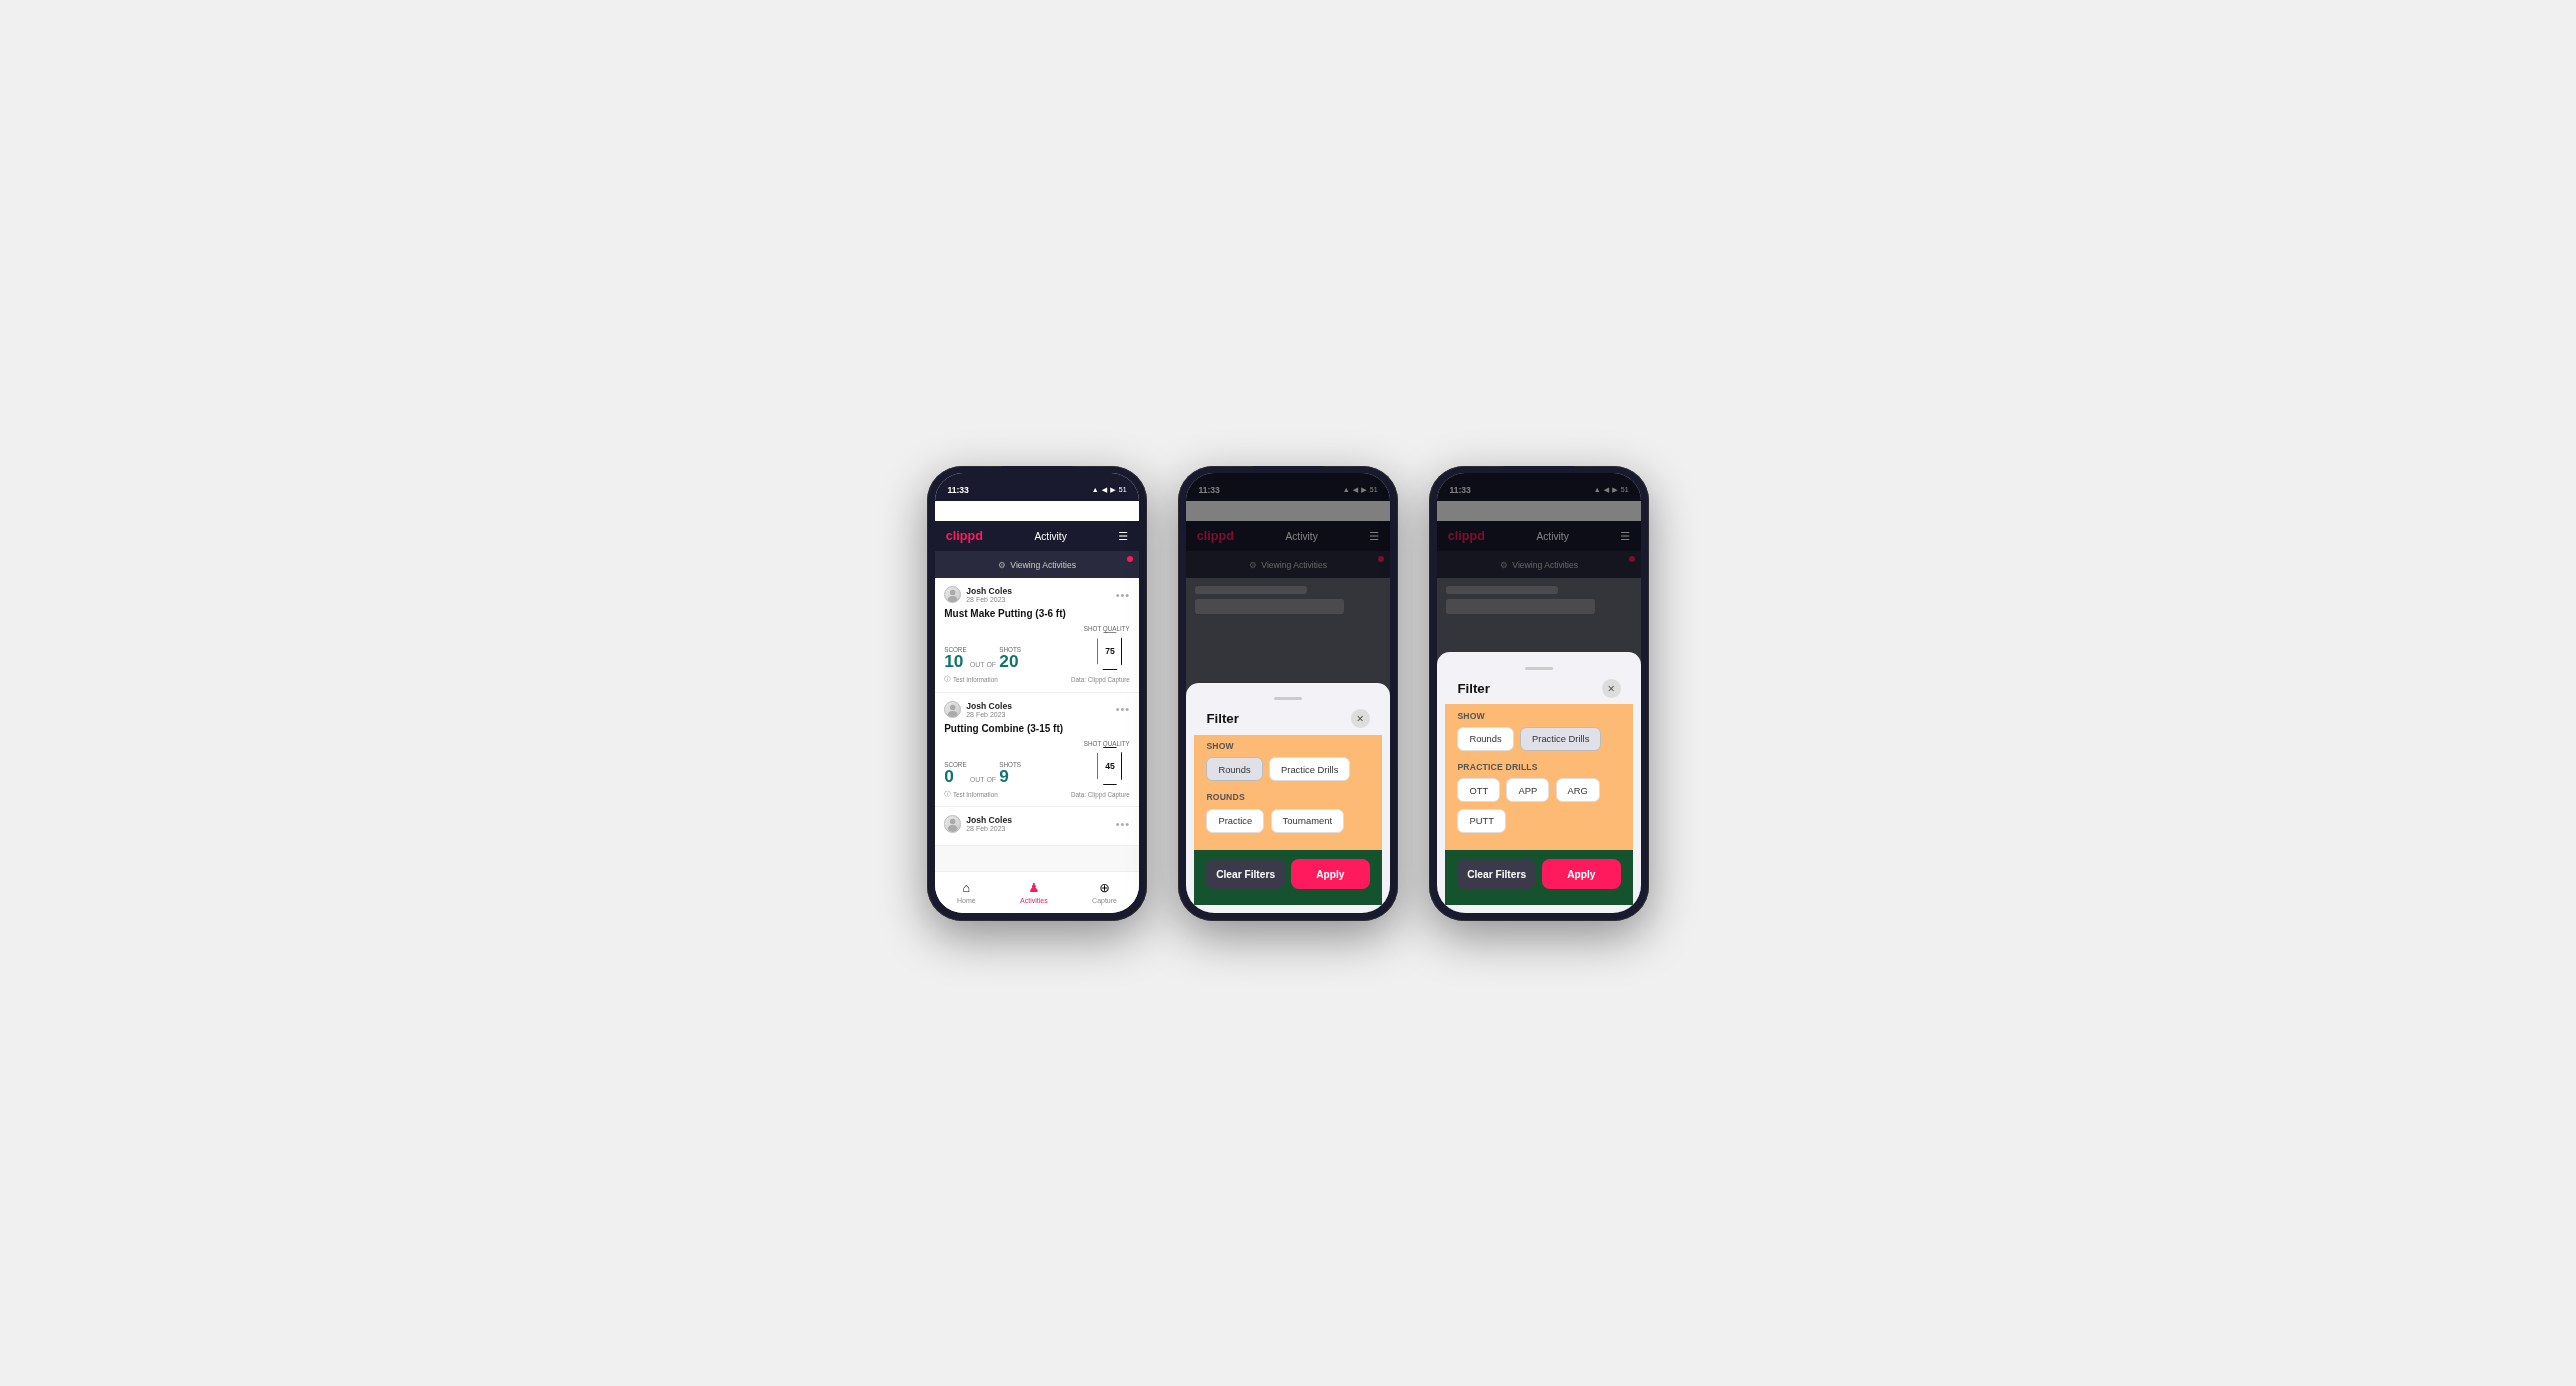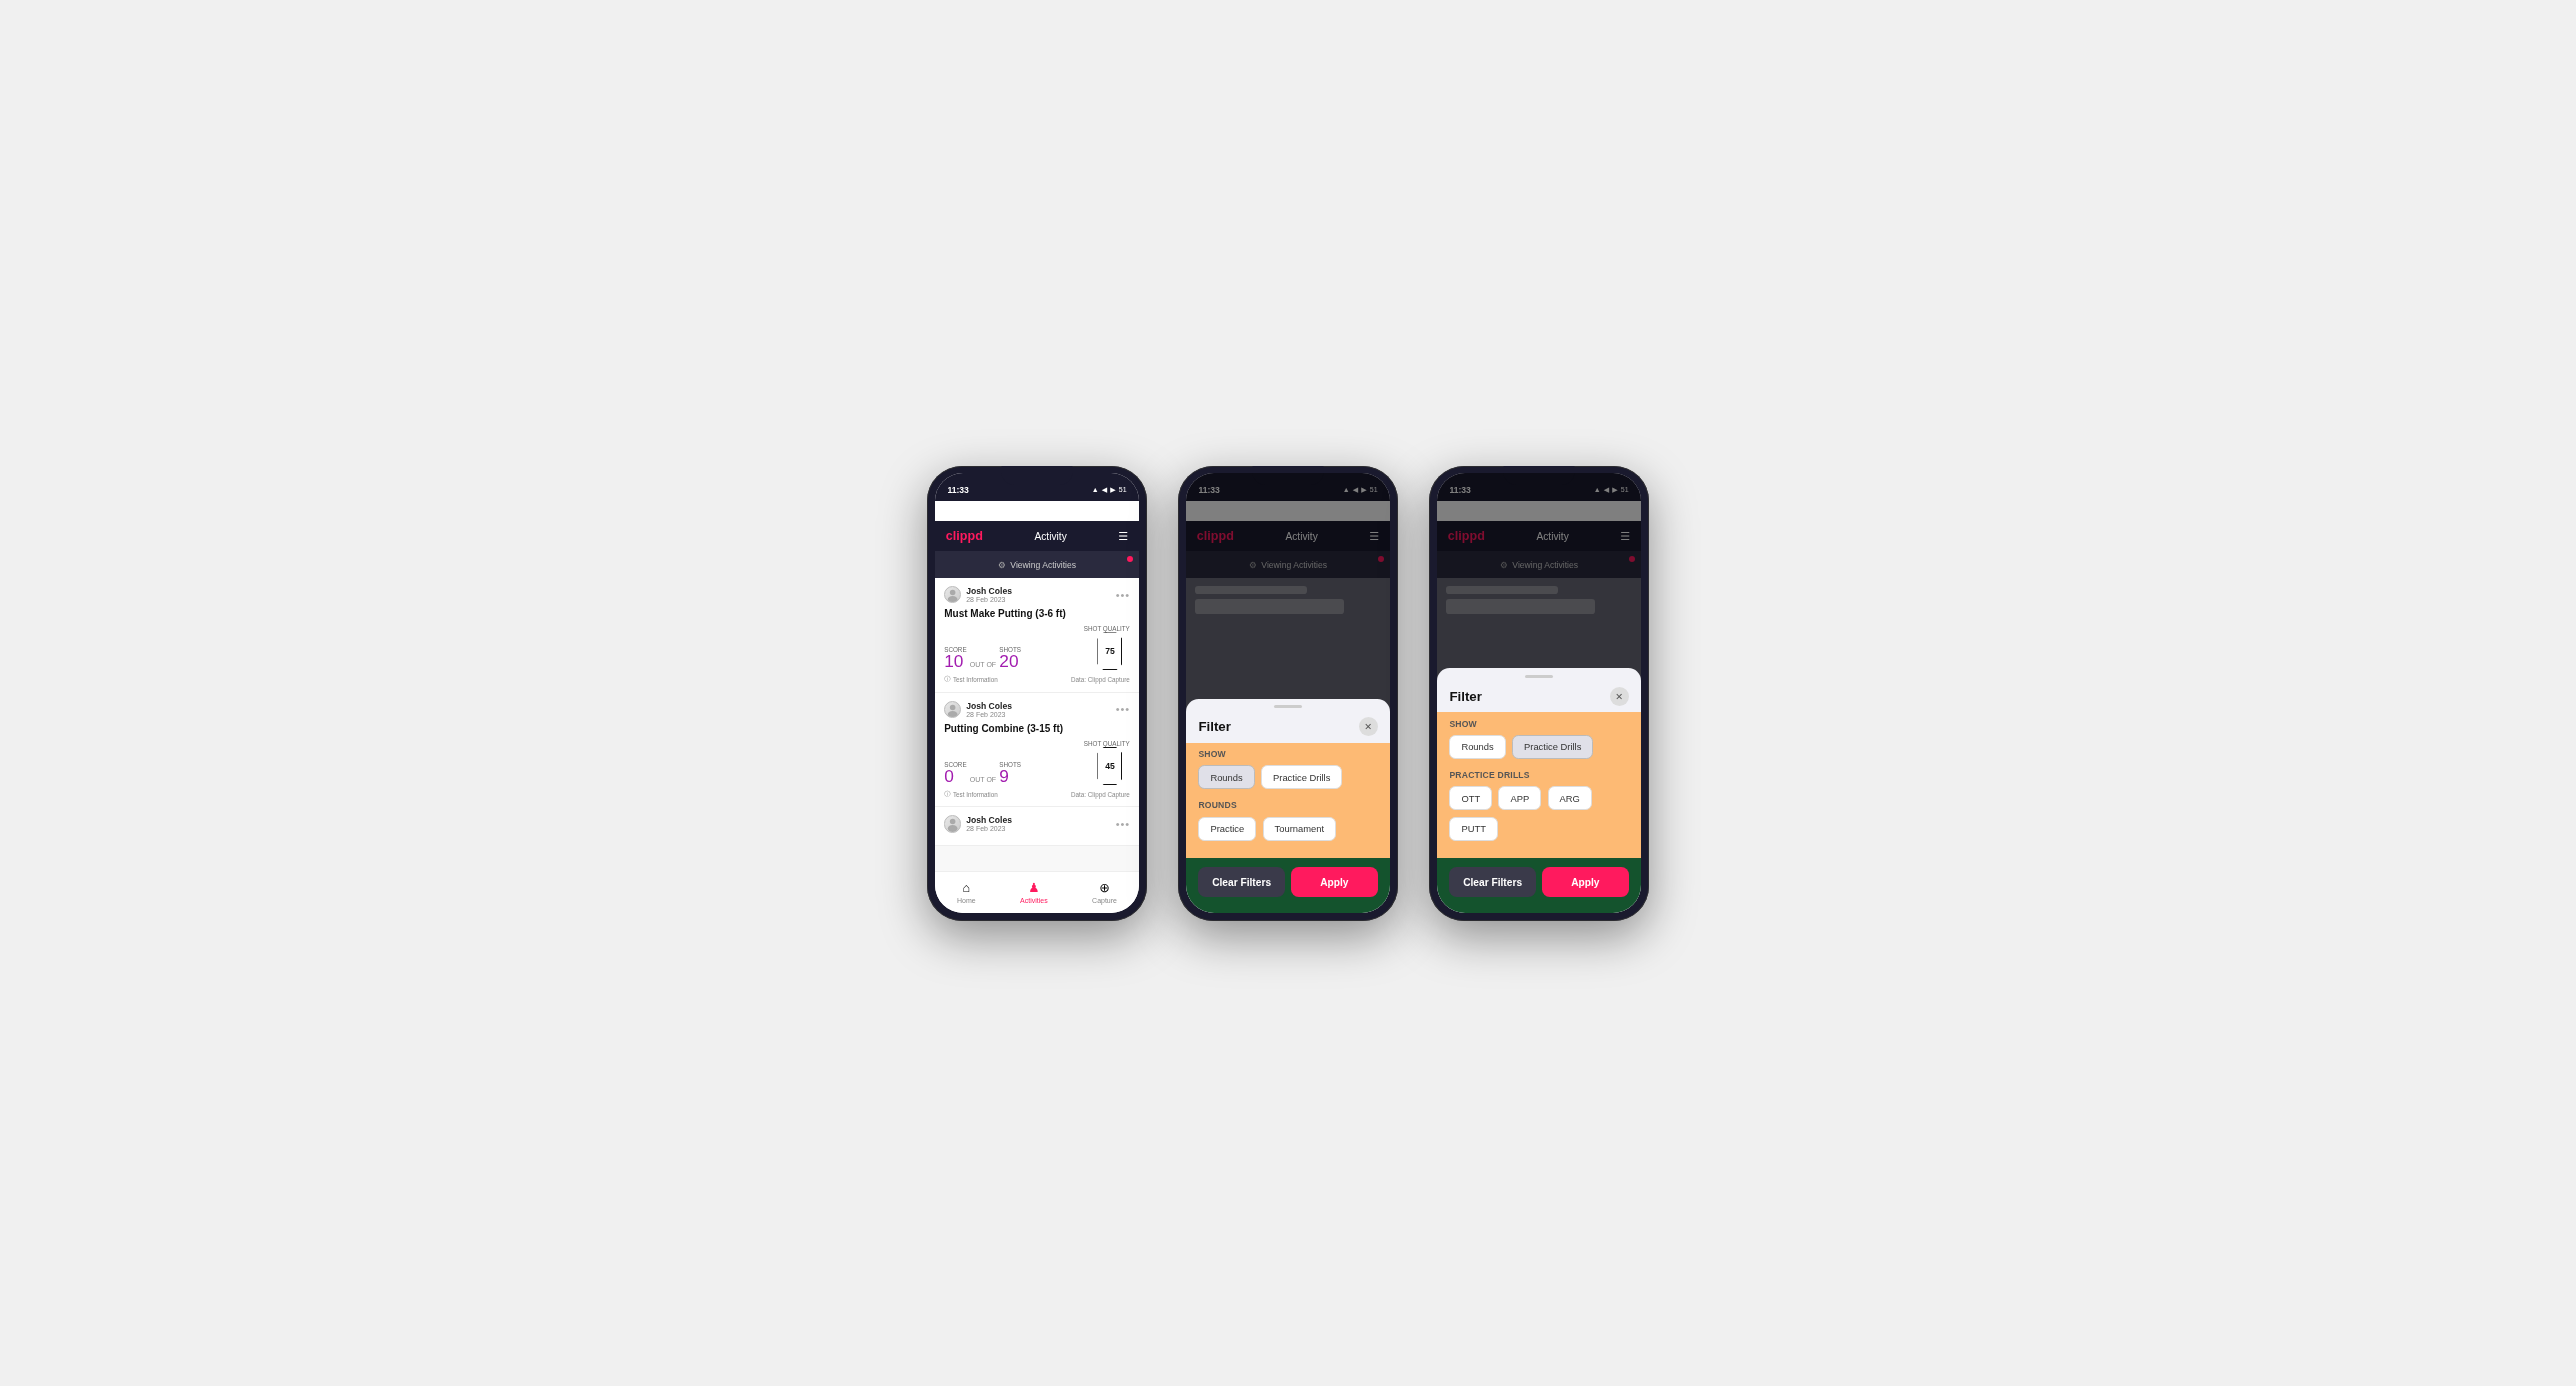--- a/index.html
+++ b/index.html
@@ -184,22 +184,22 @@
       gap: 3.1px;
       margin-bottom: 4.7px;
     }
     .stat-label {
       font-size: 6.3px;
       color: #666;
       text-transform: uppercase;
     }
     .stat-value {
       font-size: 17.3px;
-      font-weight: 400;
-      color: #a21caf;
+      font-weight: 700;
+      color: #0f766e;
       line-height: 1;
     }
     .out-of {
       font-size: 7px;
       color: #888;
       margin: 0 1.6px;
       align-self: flex-end;
       margin-bottom: 2.4px;
     }
     .shot-quality-badge {
@@ -273,21 +273,21 @@
       top: 0;
       background: rgba(0,0,0,0.5);
       z-index: 20;
       display: flex;
       flex-direction: column;
       justify-content: flex-end;
     }
     .filter-modal {
       background: #f2f2f7;
       border-radius: 12.6px 12.6px 0 0;
-      padding: 0;
+      padding: 8px;
       overflow: hidden;
     }
     .filter-handle {
       width: 28px;
       height: 3.1px;
       background: #ccc;
       border-radius: 1.6px;
       margin: 6.3px auto 0;
     }
     .filter-header {

